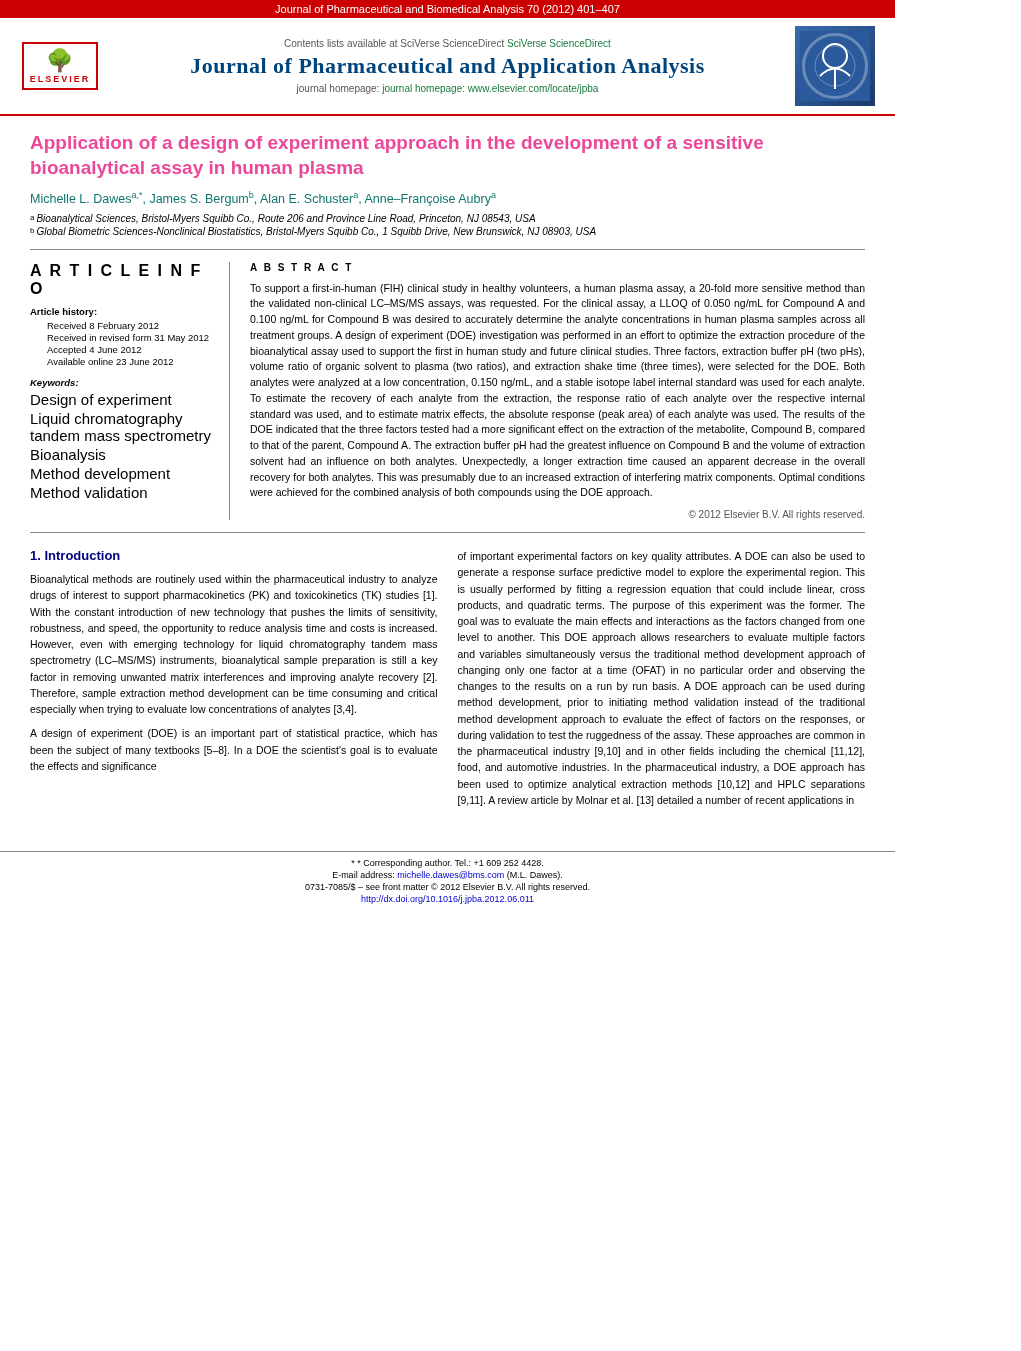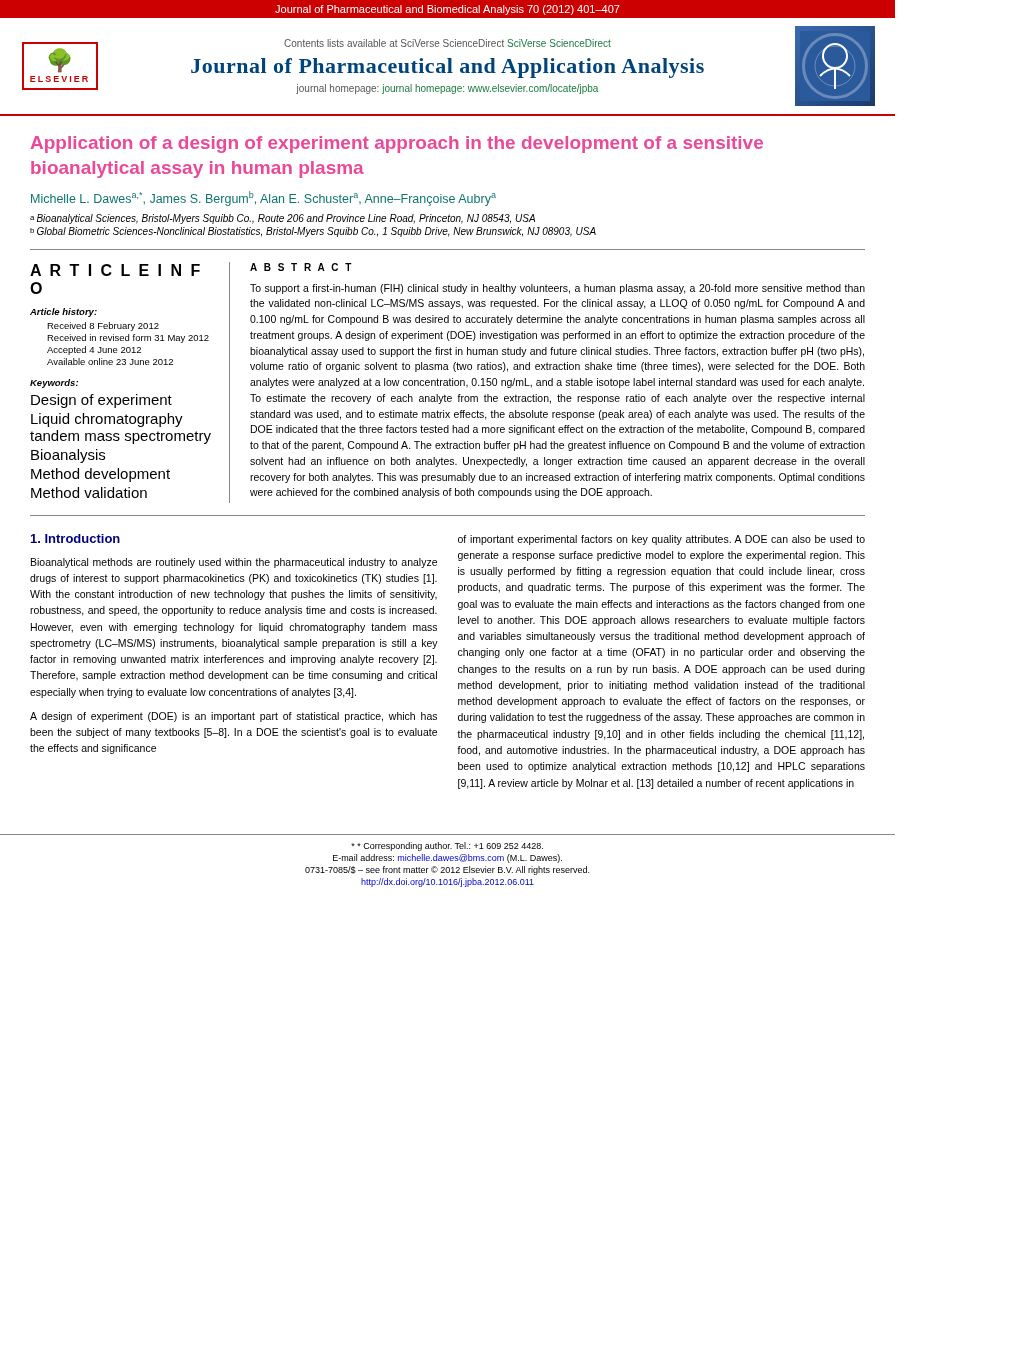--- a/index.html
+++ b/index.html
@@ -199,21 +199,20 @@
       margin-bottom: 8px;
       text-transform: uppercase;
     }
 
     .article-history {
       margin-bottom: 10px;
     }
 
     .history-label {
       font-size: 9.5px;
-      font-style: italic;
       font-weight: bold;
       font-family: Arial, sans-serif;
       margin-bottom: 3px;
     }
 
     .history-item {
       font-size: 9.5px;
       font-family: Arial, sans-serif;
       margin-bottom: 1px;
       padding-left: 17px;
@@ -403,20 +402,21 @@
           <div class="keyword-item">Liquid chromatography tandem mass spectrometry</div>
           <div class="keyword-item">Bioanalysis</div>
           <div class="keyword-item">Method development</div>
           <div class="keyword-item">Method validation</div>
         </div>
       </div>
 
       <div class="right-col">
         <div class="abstract-heading">A B S T R A C T</div>
         <div class="abstract-text">To support a first-in-human (FIH) clinical study in healthy volunteers, a human plasma assay, a 20-fold more sensitive method than the validated non-clinical LC–MS/MS assays, was requested. For the clinical assay, a LLOQ of 0.050 ng/mL for Compound A and 0.100 ng/mL for Compound B was desired to accurately determine the analyte concentrations in human plasma samples across all treatment groups. A design of experiment (DOE) investigation was performed in an effort to optimize the extraction procedure of the bioanalytical assay used to support the first in human study and future clinical studies. Three factors, extraction buffer pH (two pHs), volume ratio of organic solvent to plasma (two ratios), and extraction shake time (three times), were selected for the DOE. Both analytes were analyzed at a low concentration, 0.150 ng/mL, and a stable isotope label internal standard was used for each analyte. To estimate the recovery of each analyte from the extraction, the response ratio of each analyte over the respective internal standard was used, and to estimate matrix effects, the absolute response (peak area) of each analyte was used. The results of the DOE indicated that the three factors tested had a more significant effect on the extraction of the metabolite, Compound B, compared to that of the parent, Compound A. The extraction buffer pH had the greatest influence on Compound B and the volume of extraction solvent had an influence on both analytes. Unexpectedly, a longer extraction time caused an apparent decrease in the overall recovery for both analytes. This was presumably due to an increased extraction of interfering matrix components. Optimal conditions were achieved for the combined analysis of both compounds using the DOE approach.</div>
+        <div class="copyright-line">© 2012 Elsevier B.V. All rights reserved.</div>
       </div>
 
     </div>
 
     <hr class="section-divider">
 
     <div class="main-body">
 
       <div class="body-left">
         <div class="intro-heading">

